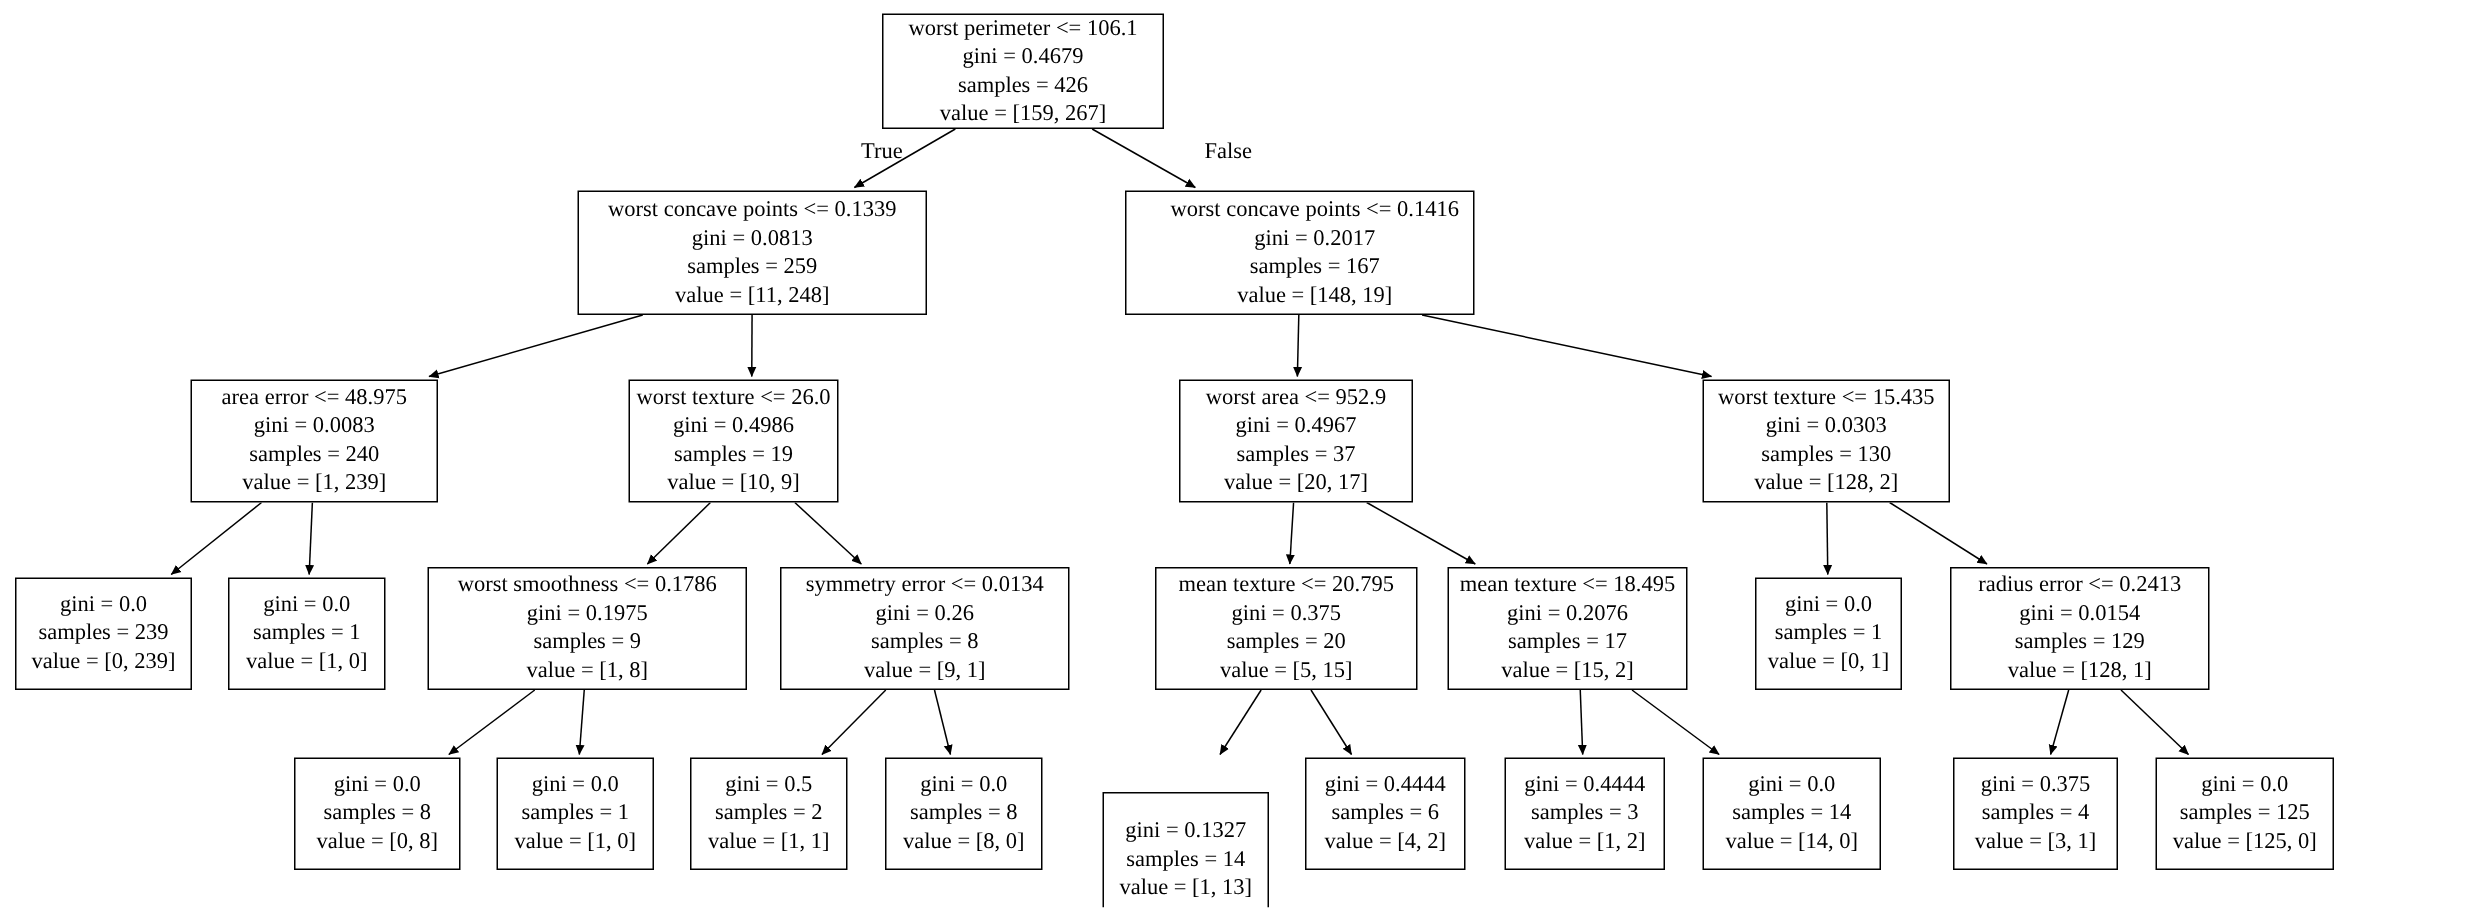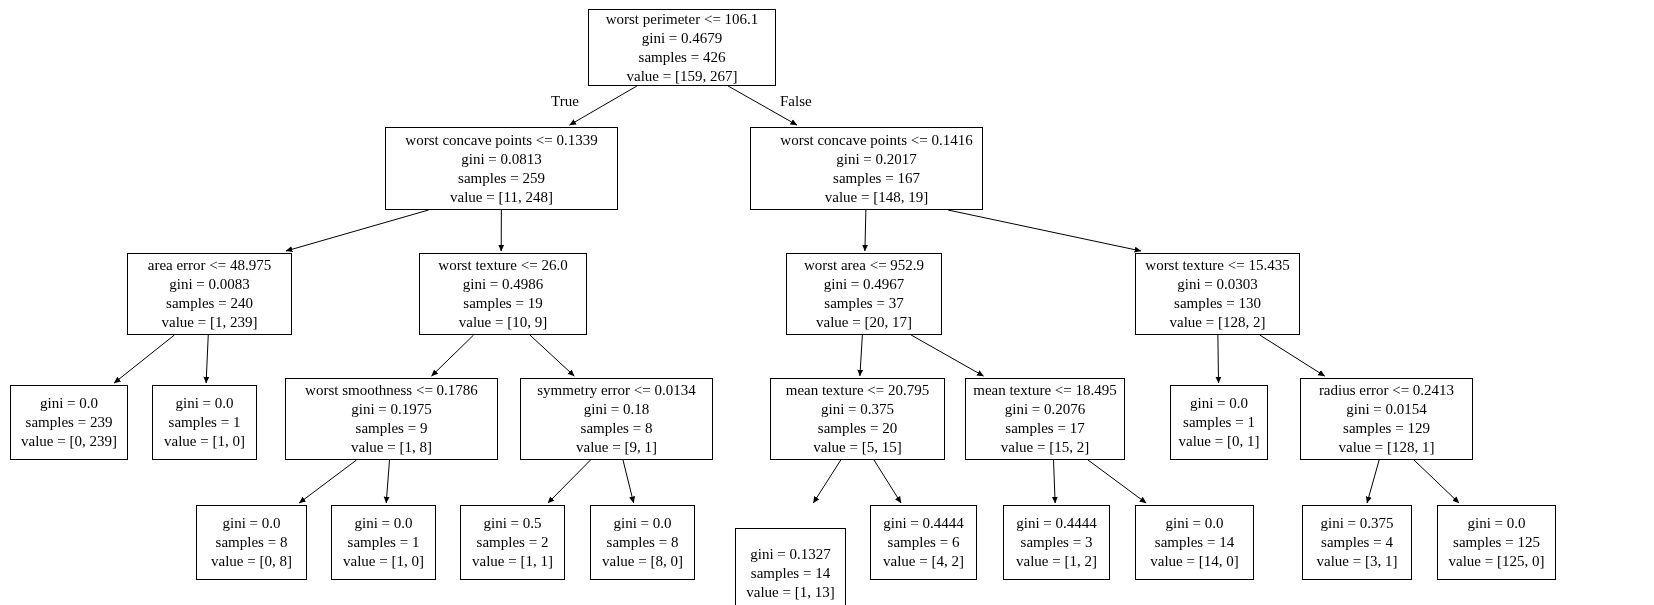--- a/index.html
+++ b/index.html
@@ -25,20 +25,21 @@
     text-align: center;
     font-size: 15px;
     line-height: 19px;
     white-space: nowrap;
     padding: 1px 4px;
   }
   .edge-label {
     position: absolute;
     font-size: 15px;
     line-height: 16px;
+    margin-left: 23px;
   }
 </style>
 </head>
 <body>
 
 <div id="canvas">
 
   <svg id="edges" width="1654" height="605">
     <defs>
       <marker id="arrow" viewBox="0 0 10 10" refX="8.5" refY="5" markerWidth="7.5" markerHeight="7.5" orient="auto-start-reverse">
@@ -95,21 +96,21 @@
     <span>samples = 167</span>
     <span>value = [148, 19]</span>
   </div>
 
   <div class="node" style="left:127px; top:253px; width:165px; height:82px;">
     <span>area error &lt;= 48.975</span>
     <span>gini = 0.0083</span>
     <span>samples = 240</span>
     <span>value = [1, 239]</span>
   </div>
-  <div class="node" style="left:419px; top:253px; width:168px; height:82px;">
+  <div class="node" style="left:419px; top:253px; width:140px; height:82px;">
     <span>worst texture &lt;= 26.0</span>
     <span>gini = 0.4986</span>
     <span>samples = 19</span>
     <span>value = [10, 9]</span>
   </div>
   <div class="node" style="left:786px; top:253px; width:156px; height:82px;">
     <span>worst area &lt;= 952.9</span>
     <span>gini = 0.4967</span>
     <span>samples = 37</span>
     <span>value = [20, 17]</span>
@@ -132,21 +133,21 @@
     <span>value = [1, 0]</span>
   </div>
   <div class="node" style="left:285px; top:378px; width:213px; height:82px;">
     <span>worst smoothness &lt;= 0.1786</span>
     <span>gini = 0.1975</span>
     <span>samples = 9</span>
     <span>value = [1, 8]</span>
   </div>
   <div class="node" style="left:520px; top:378px; width:193px; height:82px;">
     <span>symmetry error &lt;= 0.0134</span>
-    <span>gini = 0.18</span>
+    <span>gini = 0.26</span>
     <span>samples = 8</span>
     <span>value = [9, 1]</span>
   </div>
   <div class="node" style="left:770px; top:378px; width:175px; height:82px;">
     <span>mean texture &lt;= 20.795</span>
     <span>gini = 0.375</span>
     <span>samples = 20</span>
     <span>value = [5, 15]</span>
   </div>
   <div class="node" style="left:965px; top:378px; width:160px; height:82px;">

